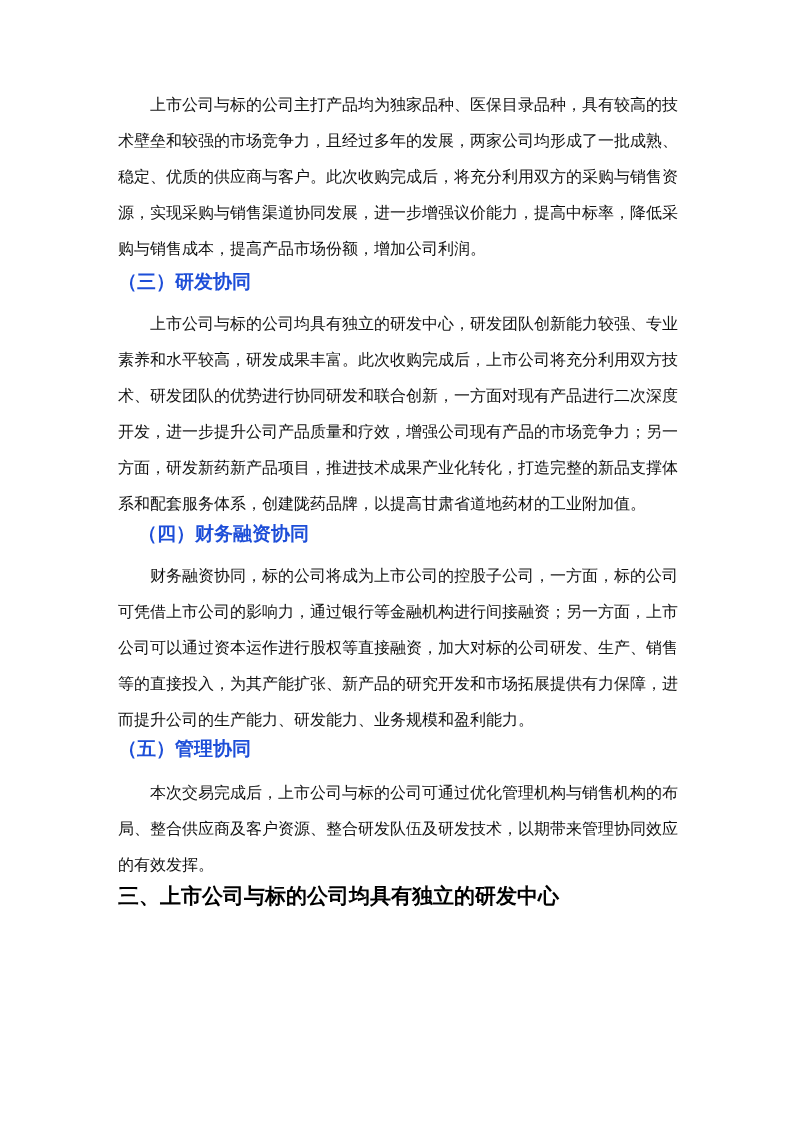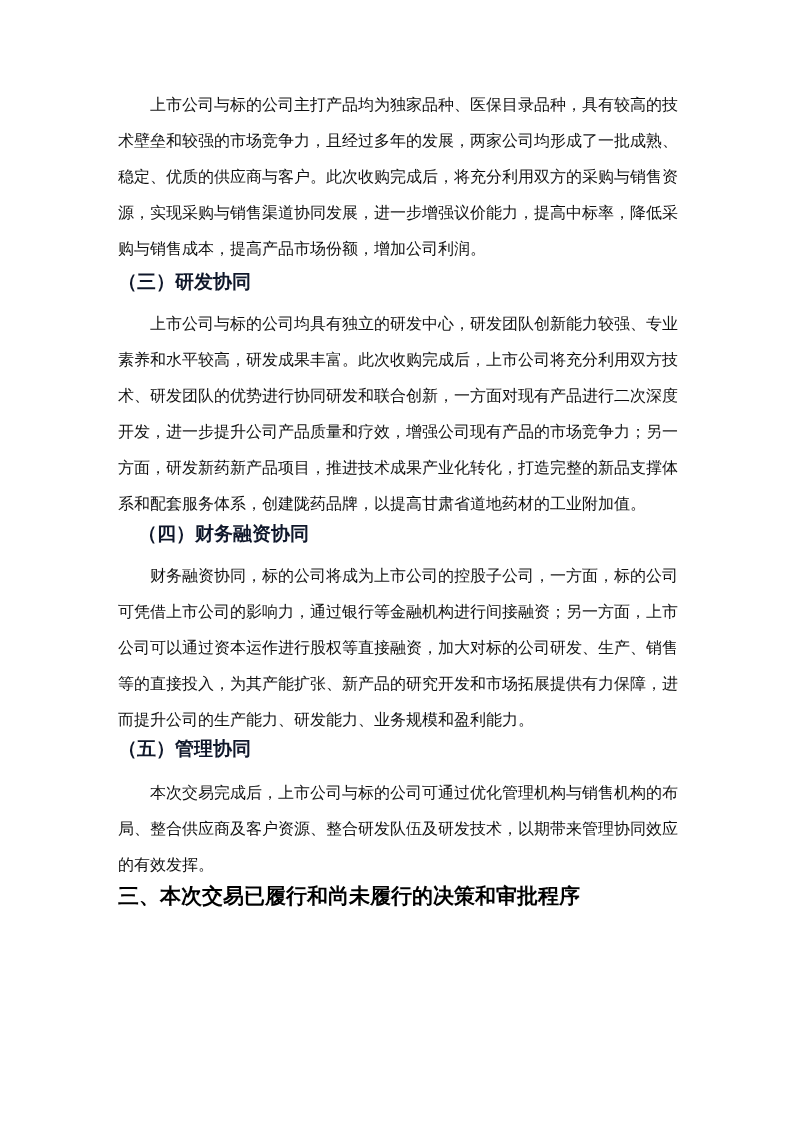--- a/index.html
+++ b/index.html
@@ -27,21 +27,21 @@
     line-height: 36px;
     text-align: justify;
     text-indent: 32px;
     color: #111111;
   }
   .heading-sub {
     font-family: "Liberation Sans", "DejaVu Sans", sans-serif;
     font-weight: 700;
     font-size: 19px;
     line-height: 26px;
-    color: #0f172a;
+    color: #1d4ed8;
   }
   .heading-main {
     font-family: "Liberation Sans", "DejaVu Sans", sans-serif;
     font-weight: 700;
     font-size: 21px;
     line-height: 28px;
     color: #000000;
   }
   .list-item {
     font-size: 16px;
@@ -73,20 +73,20 @@
   <div class="block para" style="top: 306px;">上市公司与标的公司均具有独立的研发中心，研发团队创新能力较强、专业素养和水平较高，研发成果丰富。此次收购完成后，上市公司将充分利用双方技术、研发团队的优势进行协同研发和联合创新，一方面对现有产品进行二次深度开发，进一步提升公司产品质量和疗效，增强公司现有产品的市场竞争力；另一方面，研发新药新产品项目，推进技术成果产业化转化，打造完整的新品支撑体系和配套服务体系，创建陇药品牌，以提高甘肃省道地药材的工业附加值。</div>
 
   <div class="block heading-sub" style="top: 521px; margin-left: 20px;">（四）财务融资协同</div>
 
   <div class="block para" style="top: 558px;">财务融资协同，标的公司将成为上市公司的控股子公司，一方面，标的公司可凭借上市公司的影响力，通过银行等金融机构进行间接融资；另一方面，上市公司可以通过资本运作进行股权等直接融资，加大对标的公司研发、生产、销售等的直接投入，为其产能扩张、新产品的研究开发和市场拓展提供有力保障，进而提升公司的生产能力、研发能力、业务规模和盈利能力。</div>
 
   <div class="block heading-sub" style="top: 736px;">（五）管理协同</div>
 
   <div class="block para" style="top: 775px;">本次交易完成后，上市公司与标的公司可通过优化管理机构与销售机构的布局、整合供应商及客户资源、整合研发队伍及研发技术，以期带来管理协同效应的有效发挥。</div>
 
-  <div class="block heading-main" style="top: 882px;">三、本次交易已履行和尚未履行的决策和审批程序</div>
+  <div class="block heading-main" style="top: 882px;">三、上市公司与标的公司均具有独立的研发中心</div>
 
   <div class="block heading-sub" style="top: 940px;">（一）本次交易已履行的决策和审批程序</div>
 
 
   <div class="page-number" style="top: 1022px;">42 / 277</div>
 
 </div>
 
 </body></html>

